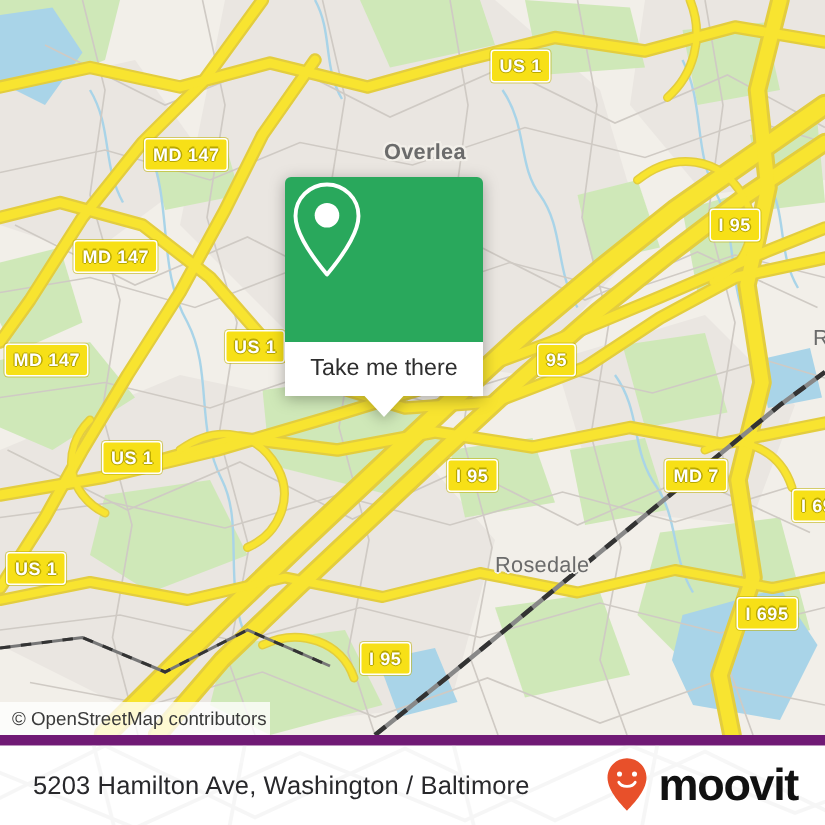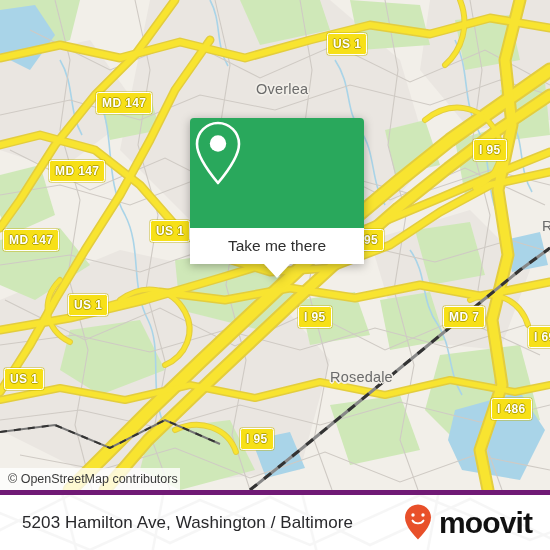--- a/index.html
+++ b/index.html
@@ -43,21 +43,21 @@
     padding: 3.5px 5px 4.5px 5px;
     white-space: nowrap;
     text-shadow: -.9px 0 #b9a800, .9px 0 #b9a800, 0 -.9px #b9a800, 0 .9px #b9a800;
     box-shadow: 0 0 0 .7px rgba(190,175,0,.55);
   }
 
   
   #popup {
     position: absolute;
     left: 190px; top: 118px;
-    width: 174px;
+    width: 132px;
     filter: drop-shadow(0 2px 5px rgba(0,0,0,.30));
     z-index: 40;
   }
   #popup-green {
     height: 110px;
     background: #29a85c;
     border-radius: 4px 4px 0 0;
     display: flex; align-items: center; justify-content: center;
   }
   #popup-action {
@@ -84,21 +84,21 @@
     padding: 4px 2px 4px 8px;
     z-index: 30;
     white-space: nowrap;
   }
 
   
   #footer {
     position: absolute; left: 0; top: 490px;
     width: 550px; height: 60px;
     background: #ffffff;
-    border-top: 5px solid #701a75;
+    border-top: 7px solid #701a75;
     display: flex; align-items: center; justify-content: space-between;
     padding: 0 18px 0 22px;
     overflow: hidden;
   }
   #footer-watermark {
     position: absolute; left: 0; top: 0; width: 550px; height: 60px;
     opacity: .5; pointer-events: none;
   }
   #address {
     position: relative; z-index: 2;
@@ -252,38 +252,38 @@
         <g>
           <path d="M250,490 L300,450 L355,405 L410,360 L465,315 L520,270 L550,248" stroke="#888888" stroke-width="3" fill="none"></path>
           <path d="M250,490 L300,450 L355,405 L410,360 L465,315 L520,270 L550,248" stroke="#333333" stroke-width="3" stroke-dasharray="9 9" fill="none"></path>
           <path d="M0,432 L55,425 L110,448 L165,420 L220,444" stroke="#777777" stroke-width="2" fill="none"></path>
           <path d="M0,432 L55,425 L110,448 L165,420 L220,444" stroke="#333333" stroke-width="2" stroke-dasharray="7 7" fill="none"></path>
         </g>
 
       </g>
     </svg>
 
-    <div class="map-label" style="left:256px; top:81px;">Overlea</div>
+    <div class="map-label" style="left:256px; top:94px;font-weight:bold;">Overlea</div>
     <div class="map-label" style="left:330px; top:369px;">Rosedale</div>
     <div class="map-label" style="left:506px; top:218px;margin-left:36px;">Rossv</div>
 
     <div class="shield" style="left:96px;  top:92px;">MD 147</div>
     <div class="shield" style="left:49px;  top:160px;">MD 147</div>
     <div class="shield" style="left:3px;   top:229px;">MD 147</div>
     <div class="shield" style="left:150px; top:220px;">US 1</div>
     <div class="shield" style="left:327px; top:33px;">US 1</div>
     <div class="shield" style="left:68px;  top:294px;">US 1</div>
     <div class="shield" style="left:4px;   top:368px;">US 1</div>
     <div class="shield" style="left:473px; top:139px;">I 95</div>
     <div class="shield" style="left:358px; top:229px;">95</div>
     <div class="shield" style="left:298px; top:306px;">I 95</div>
     <div class="shield" style="left:240px; top:428px;">I 95</div>
     <div class="shield" style="left:424px; top:306px;margin-left:19px;">MD 7</div>
     <div class="shield" style="left:528px; top:326px;">I 69</div>
-    <div class="shield" style="left:491px; top:398px;">I 486</div>
+    <div class="shield" style="left:491px; top:398px;">I 695</div>
 
     <div id="popup">
       <div id="popup-green">
         <svg width="56" height="70" viewBox="0 0 56 70">
           <path d="M28 5 C16.4 5 7 14.4 7 26 C7 39.5 23 59 28 65 C33 59 49 39.5 49 26 C49 14.4 39.6 5 28 5 Z" fill="none" stroke="#ffffff" stroke-width="2.6" stroke-linejoin="round"></path>
           <circle cx="28" cy="25.5" r="8.2" fill="#ffffff"></circle>
         </svg>
       </div>
       <div id="popup-action">
         <span>Take me there</span>

